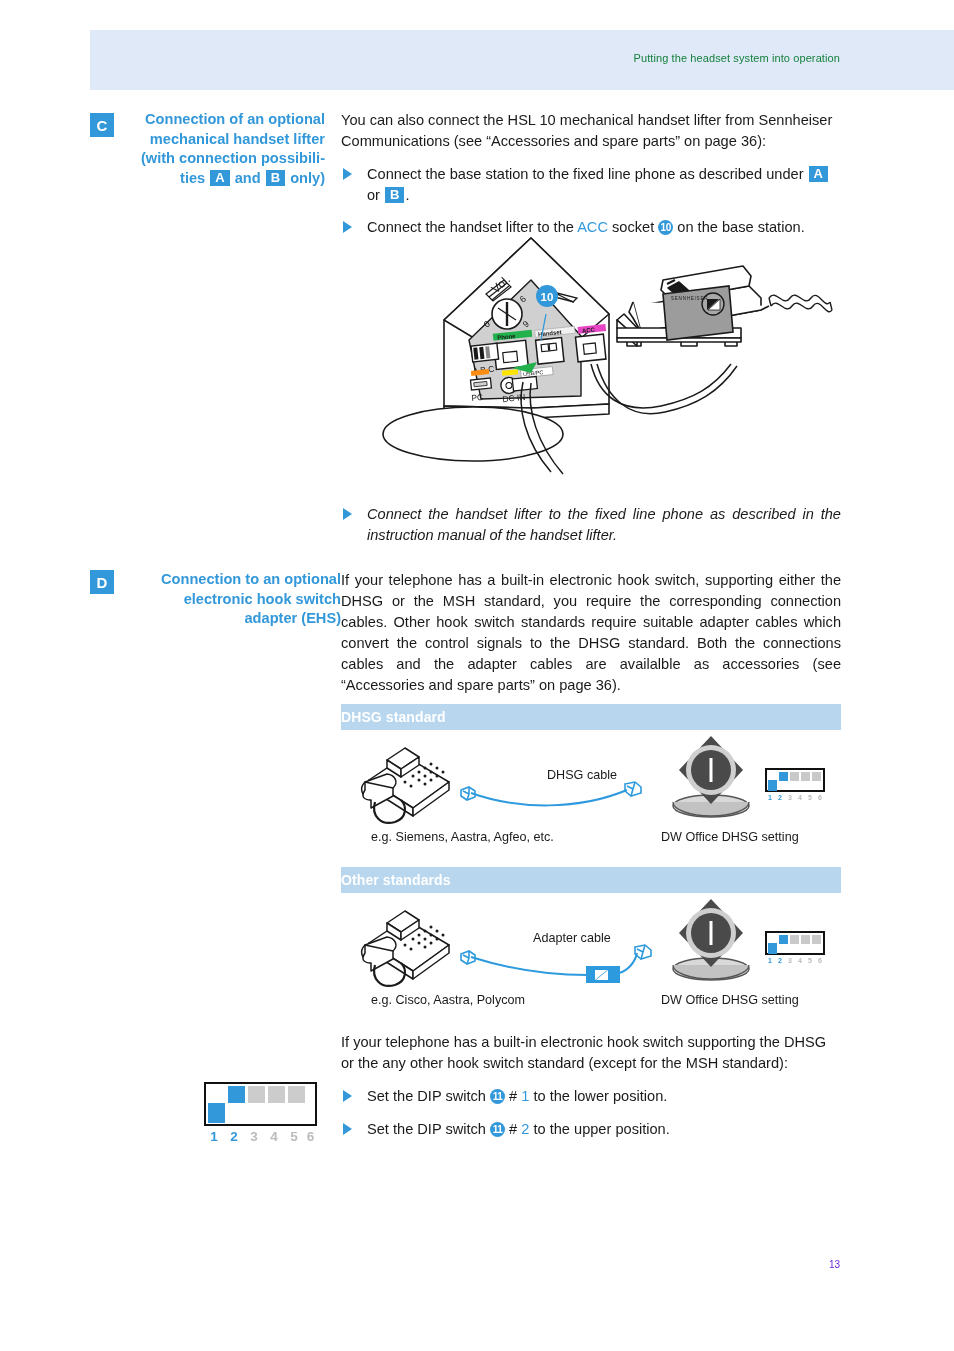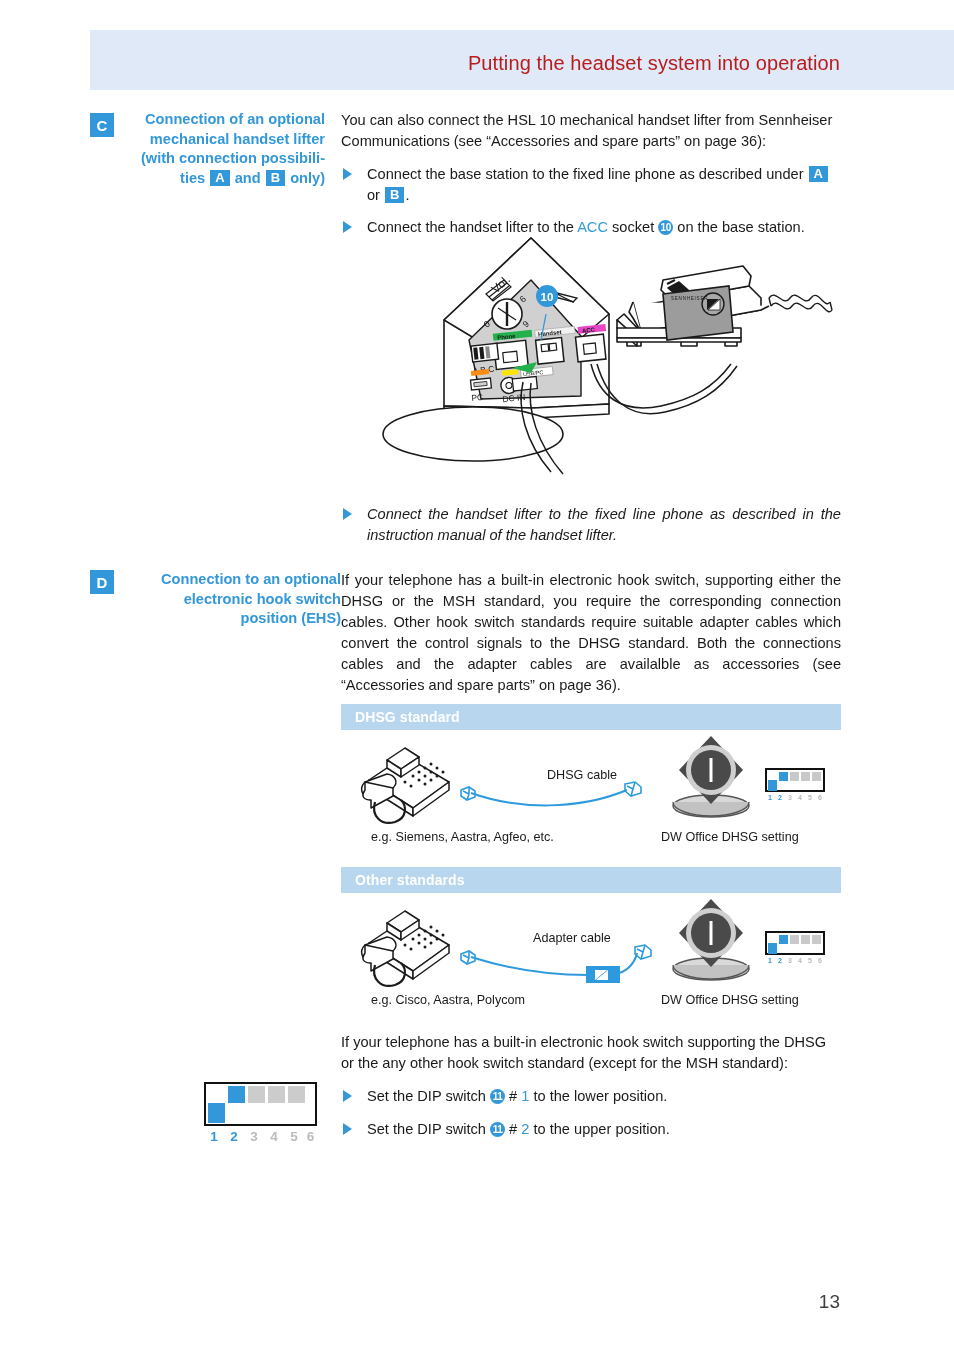--- a/index.html
+++ b/index.html
@@ -11,21 +11,21 @@
   }
   .page{position:absolute;inset:0;}
 
   
   .header-band{
     position:absolute;left:90px;top:30px;width:864px;height:60px;
     background:#dfe9f7;
   }
   .header-title{
     position:absolute;right:114px;top:52px;
-    font-size:20px;color:#b91c1c;letter-spacing:.1px;
+    font-size:11px;color:#15803d;letter-spacing:.1px;
   }
 
   
   .marker{
     position:absolute;width:24px;height:24px;background:#3398da;
     color:#fff;font-size:15px;font-weight:bold;
     display:flex;align-items:center;justify-content:center;
     line-height:1;
   }
   .side-head{
@@ -63,21 +63,21 @@
     width:15px;height:15px;border-radius:50%;text-align:center;
     vertical-align:1px;letter-spacing:-.4px;
   }
   .blue{color:#3398da;}
 
   
   .panel{position:absolute;left:341px;width:500px;}
   .panel-head{
     height:26px;background:#b8d7ee;color:#fff;
     font-size:14px;font-weight:bold;
-    display:flex;align-items:center;padding-left:14px;
+    display:flex;align-items:center;
     letter-spacing:.1px;
   }
   .panel-body{position:relative;height:112px;}
 
   .cap{
     position:absolute;font-size:12.6px;color:#1a1a1a;white-space:nowrap;
   }
 
   
   .phone{position:absolute;left:12px;top:8px;width:110px;height:92px;}
@@ -96,21 +96,21 @@
   }
   .dip-lbls{display:flex;margin-top:1px;}
   .dip-lbls span{
     text-align:center;font-weight:bold;color:#b9bbbd;
   }
   .dip-lbls span.on{color:#3398da;}
 
   
   .pageno{
     position:absolute;right:114px;top:1259px;
-    font-size:19px;color:#404040;margin-top:32px;
+    font-size:10px;color:#6d28d9;
   }
 
   svg{display:block;overflow:visible;}
 </style>
 </head>
 <body>
 
 <div class="page">
 
   <div class="header-band"></div>
@@ -277,21 +277,21 @@
     <div class="bullet" style="margin-top:12px;font-style:italic;">
       <span class="tri"></span>
       <span class="btxt para">Connect the handset lifter to the fixed line phone as described in the instruction manual of the handset lifter.</span>
     </div>
   </div>
 
   <div class="marker" style="left:90px;top:570px;">D</div>
   <div class="side-head" style="left:127px;top:570px;">
     <div>Connection to an optional</div>
     <div>electronic hook switch</div>
-    <div>position (EHS)</div>
+    <div>adapter (EHS)</div>
   </div>
 
   <div class="body-col" style="top:570px;">
     <div class="para">If your telephone has a built-in electronic hook switch, supporting either the DHSG or the MSH standard, you require the corresponding connection cables. Other hook switch standards require suitable adapter cables which convert the control signals to the DHSG standard. Both the connections cables and the adapter cables are availalble as accessories (see “Accessories and spare parts” on page 36).</div>
   </div>
 
   <div class="panel" style="top:704px;">
     <div class="panel-head">DHSG standard</div>
     <div class="panel-body">
 

